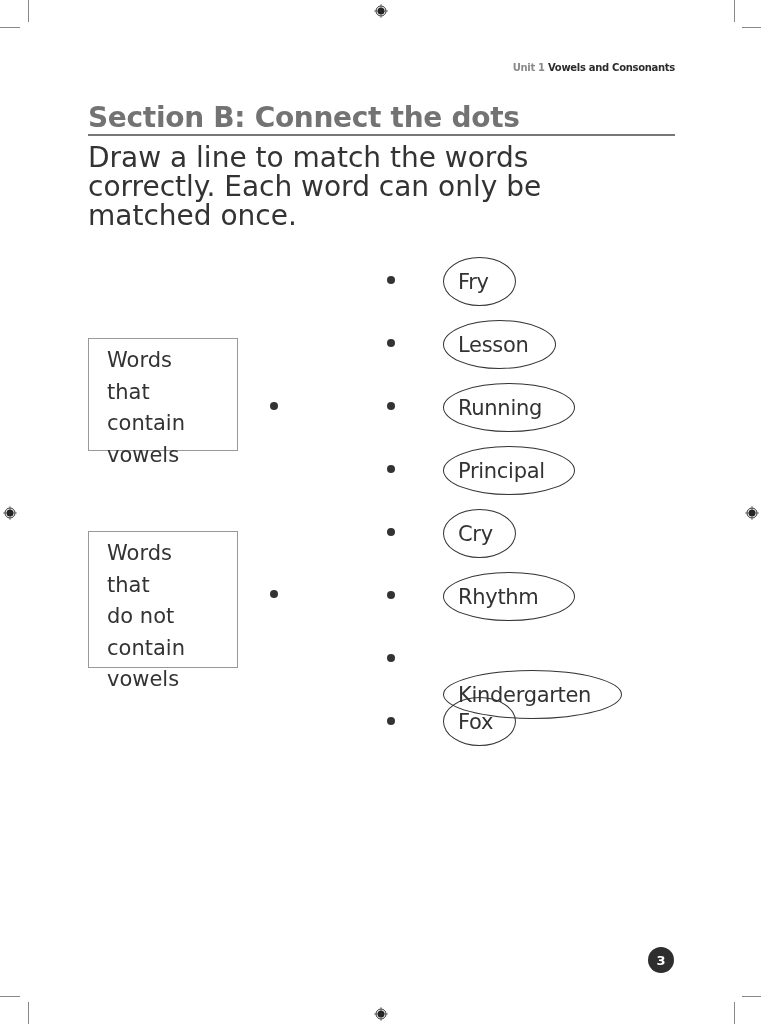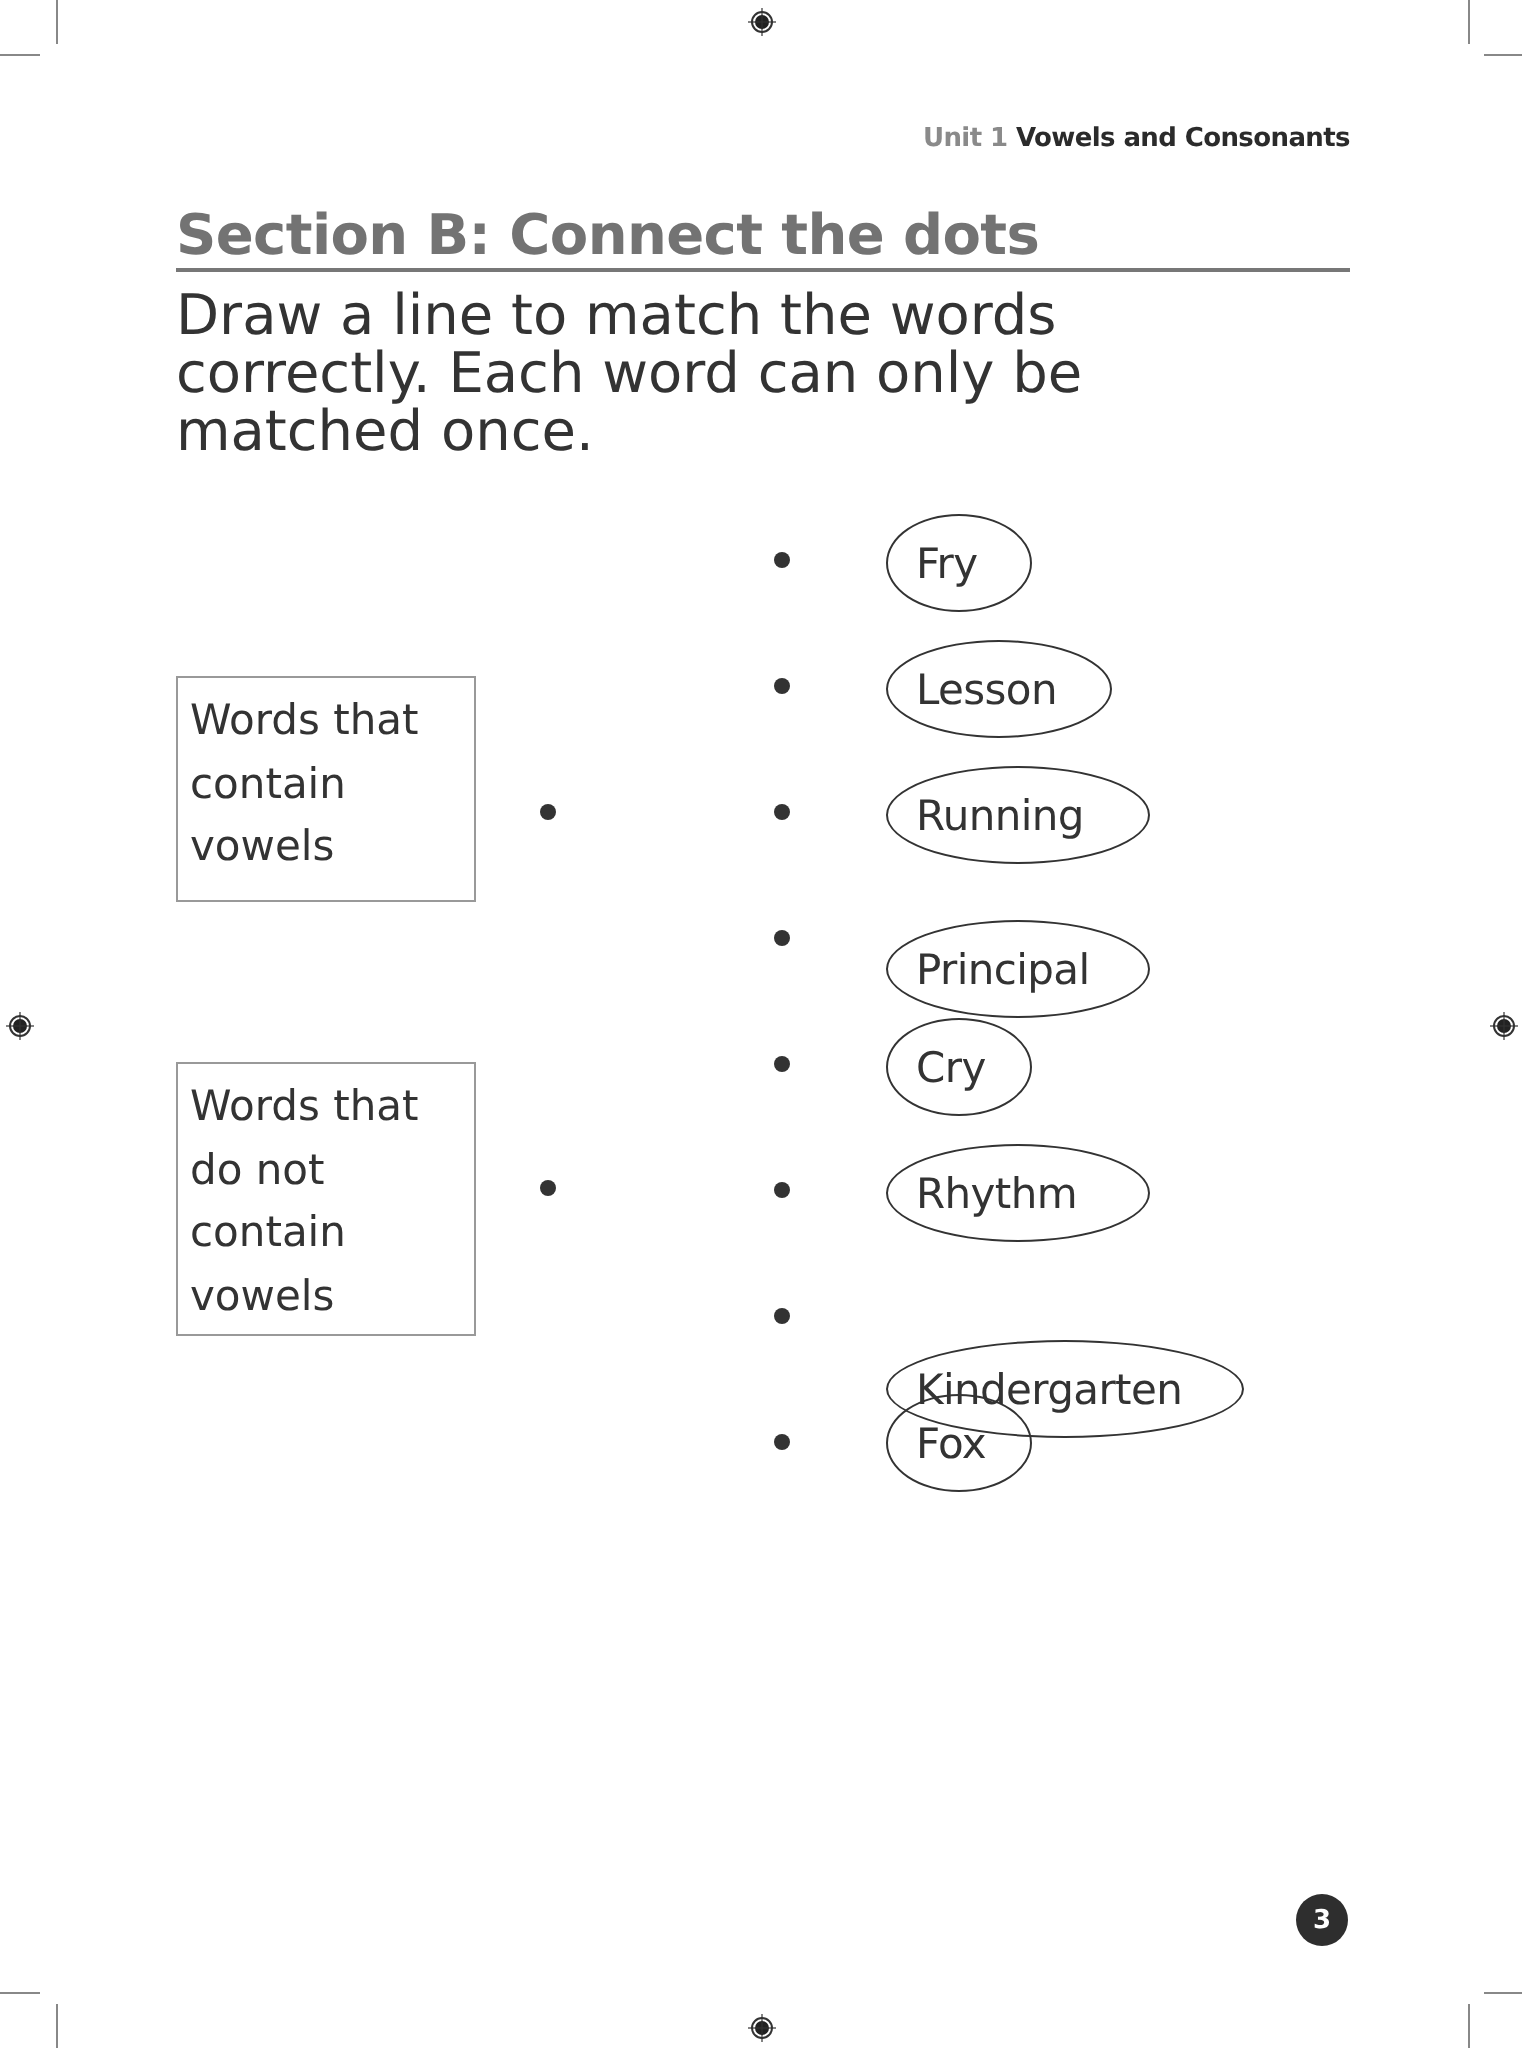--- a/index.html
+++ b/index.html
@@ -8,37 +8,37 @@
       background: #ffffff; color: #2b2b2b;
       font-family: "DejaVu Sans", "Liberation Sans", sans-serif;
     }
     .crop { position: absolute; background: #888; }
     .reg {
       position: absolute; width: 14px; height: 14px;
     }
     .reg svg { display: block; }
     .unit-header {
       position: absolute; right: 86px; top: 62px;
-      font-size: 13px; font-weight: bold; letter-spacing: -0.3px; white-space: nowrap;
+      font-size: 10px; font-weight: bold; letter-spacing: -0.3px; white-space: nowrap;
     }
     .unit-header .unit-num { color: #8a8a8a; }
     .unit-header .unit-title { color: #2b2b2b; }
     .section-title {
       position: absolute; left: 88px; top: 104px; width: 587px;
       font-size: 28px; font-weight: bold; color: #737373;
       padding-bottom: 2px; border-bottom: 2px solid #777;
       letter-spacing: -0.3px; line-height: 28px;
     }
     .instructions {
       position: absolute; left: 88px; top: 143px; width: 570px;
       font-size: 28px; line-height: 29px; color: #333;
     }
     .category-box {
       position: absolute; left: 88px; width: 150px; box-sizing: border-box;
-      border: 1px solid #999; padding: 6px 6px;
+      border: 1px solid #999; padding: 6px 18px;
       font-size: 21px; line-height: 31.5px; color: #333;
     }
     .dot {
       position: absolute; width: 8px; height: 8px; border-radius: 50%;
       background: #333; cursor: pointer;
     }
     .word-oval {
       position: absolute; left: 443px; height: 49px; box-sizing: border-box;
       border: 1.3px solid #333; border-radius: 50%;
       display: flex; align-items: center; padding-left: 14px;
@@ -130,21 +130,21 @@
 
 <div class="word-oval" style="top:257px;width:73px;">
   <span>Fry</span>
 </div>
 <div class="word-oval" style="top:320px;width:113px;">
   <span>Lesson</span>
 </div>
 <div class="word-oval" style="top:383px;width:132px;">
   <span>Running</span>
 </div>
-<div class="word-oval" style="top:460px;width:132px;">
+<div class="word-oval" style="top:446px;width:132px;">
   <span>Principal</span>
 </div>
 <div class="word-oval" style="top:509px;width:73px;">
   <span>Cry</span>
 </div>
 <div class="word-oval" style="top:572px;width:132px;">
   <span>Rhythm</span>
 </div>
 <div class="word-oval" style="top:670px;width:179px;">
   <span>Kindergarten</span>

